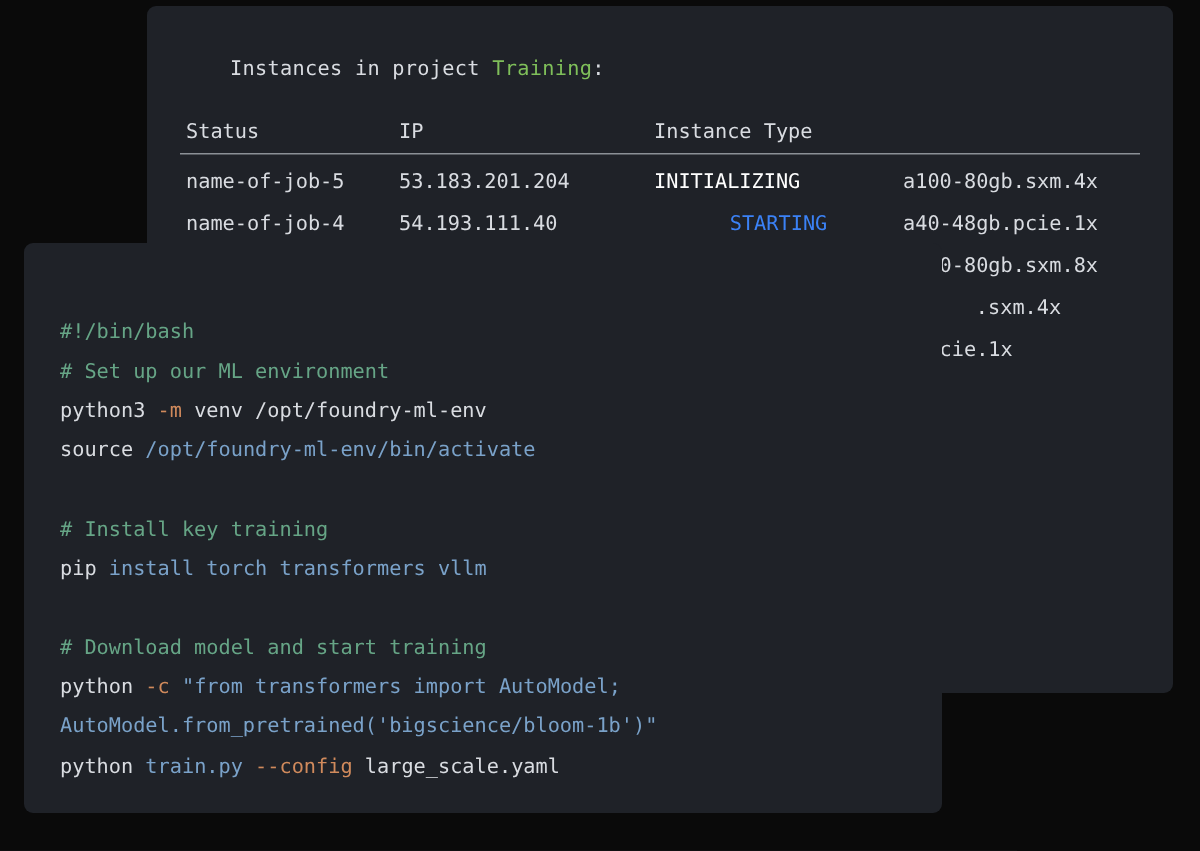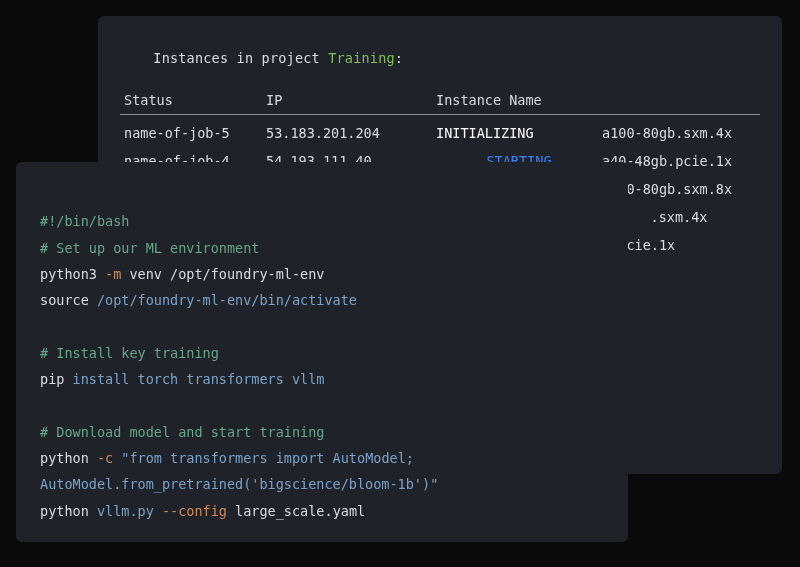--- a/index.html
+++ b/index.html
@@ -12,21 +12,21 @@
     color: #d9dce1;
     overflow: hidden;
   }
   .surface {
     position: absolute;
     background: #1f2228;
     border-radius: 6px;
   }
   
   .panel-table {
-    top: 16px; left: 98px;
+    top: 4px; left: 98px;
     width: 684px; height: 458px;
     padding: 18px 22px;
   }
   .hdr-line { white-space: pre; letter-spacing: .2px; }
   .tbl { margin-top: 4px; }
   .tbl-head, .tbl-row {
     display: grid;
     grid-template-columns: 142px 170px 166px 1fr;
     align-items: center;
     padding: 6px 4px;
@@ -62,21 +62,21 @@
 <body>
 
 <div class="surface panel-table">
   <div class="hdr-line">
     <span>Instances in project </span><span class="proj">Training</span><span>:</span>
   </div>
   <div class="tbl">
     <div class="tbl-head">
       <span class="cell">Status</span>
       <span class="cell">IP</span>
-      <span class="cell">Instance Name</span>
+      <span class="cell">Instance Type</span>
     </div>
     <div class="tbl-body" id="tbl-body">
         <div class="tbl-row">
           <span class="cell">name-of-job-5</span>
           <span class="cell">53.183.201.204</span>
           <span class="cell st-init">INITIALIZING</span>
           <span class="cell">a100-80gb.sxm.4x</span>
         </div>
         <div class="tbl-row">
           <span class="cell">name-of-job-4</span>
@@ -114,15 +114,15 @@
 <span class="c-comment"># Set up our ML environment</span>
 <span class="c-cmd">python3 </span><span class="c-flag">-m</span><span class="c-cmd"> venv /opt/foundry-ml-env</span>
 <span class="c-cmd">source </span><span class="c-path">/opt/foundry-ml-env/bin/activate</span>
 
 <span class="c-comment"># Install key training</span>
 <span class="c-cmd">pip </span><span class="c-kw">install torch transformers vllm</span>
 
 <span class="c-comment"># Download model and start training</span>
 <span class="c-cmd">python </span><span class="c-flag">-c</span><span class="c-str"> "from transformers import AutoModel;</span>
 <span class="c-str">AutoModel.from_pretrained('bigscience/bloom-1b')"</span>
-<span class="c-cmd">python </span><span class="c-fn">vllm.py </span><span class="c-flag">--config</span><span class="c-cmd"> large_scale.yaml</span>
+<span class="c-cmd">python </span><span class="c-fn">train.py </span><span class="c-flag">--config</span><span class="c-cmd"> large_scale.yaml</span>
 </div>
 </div>
 
 </body></html>

